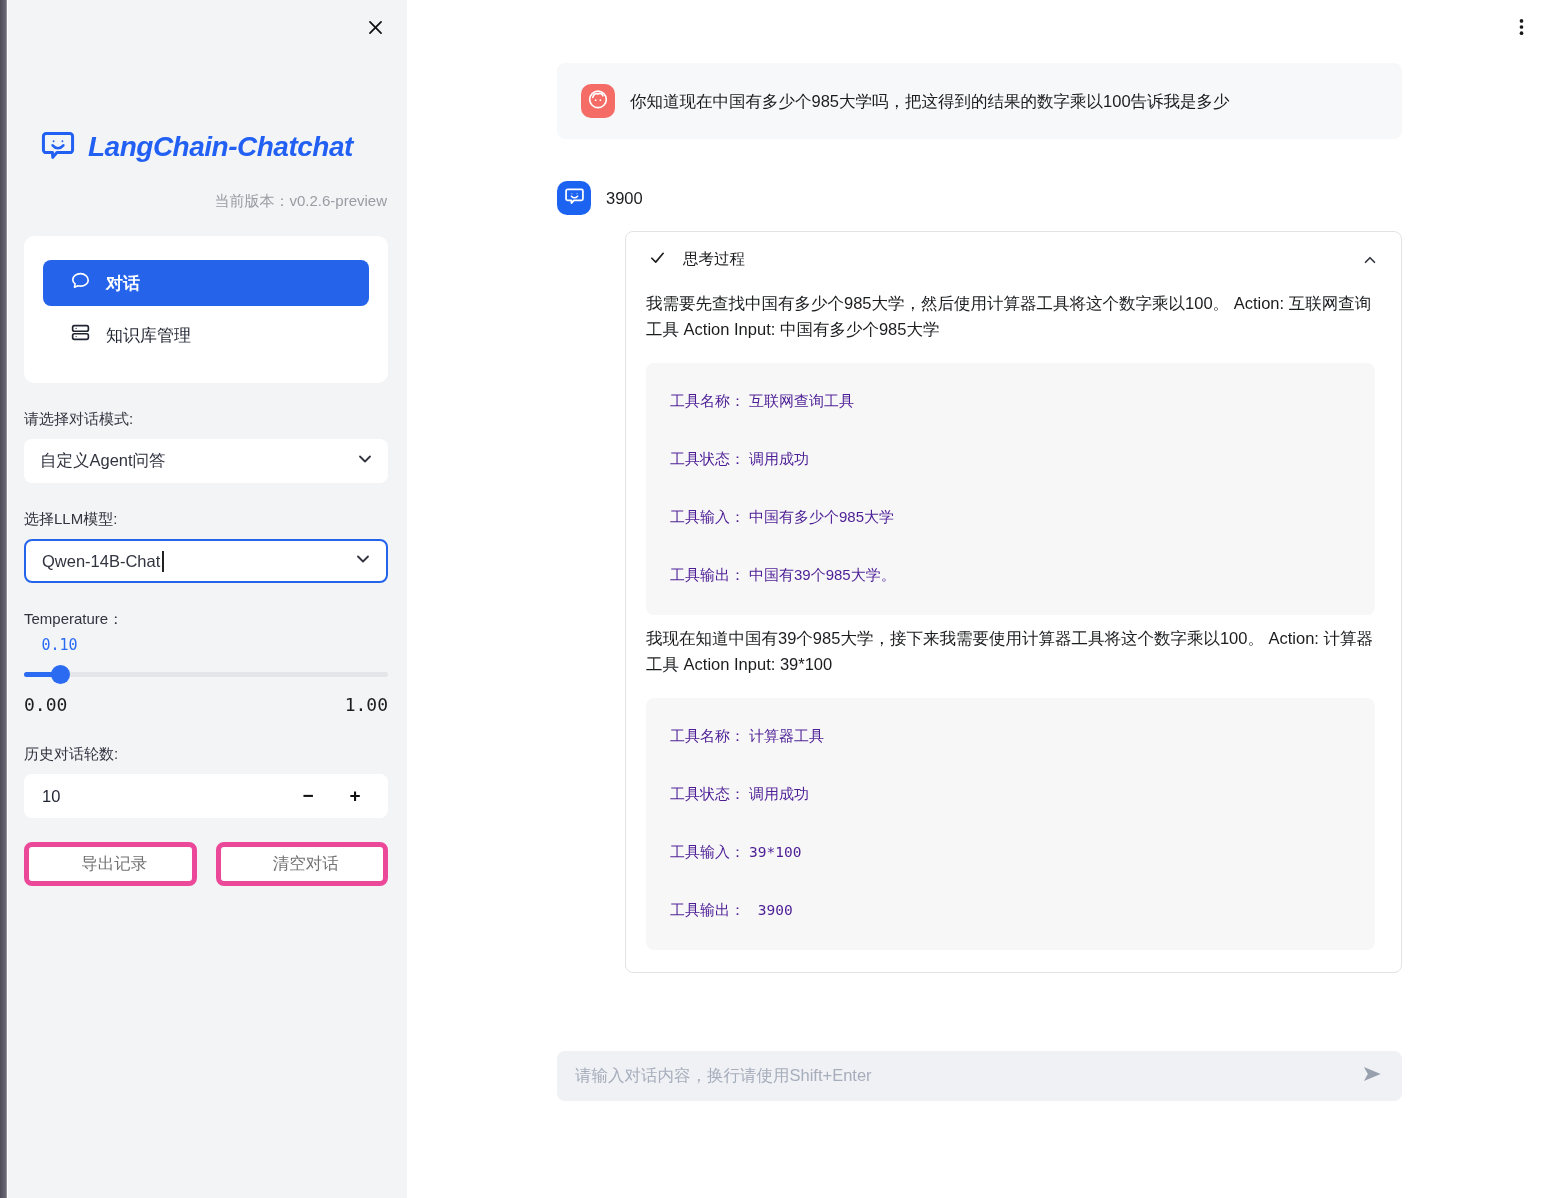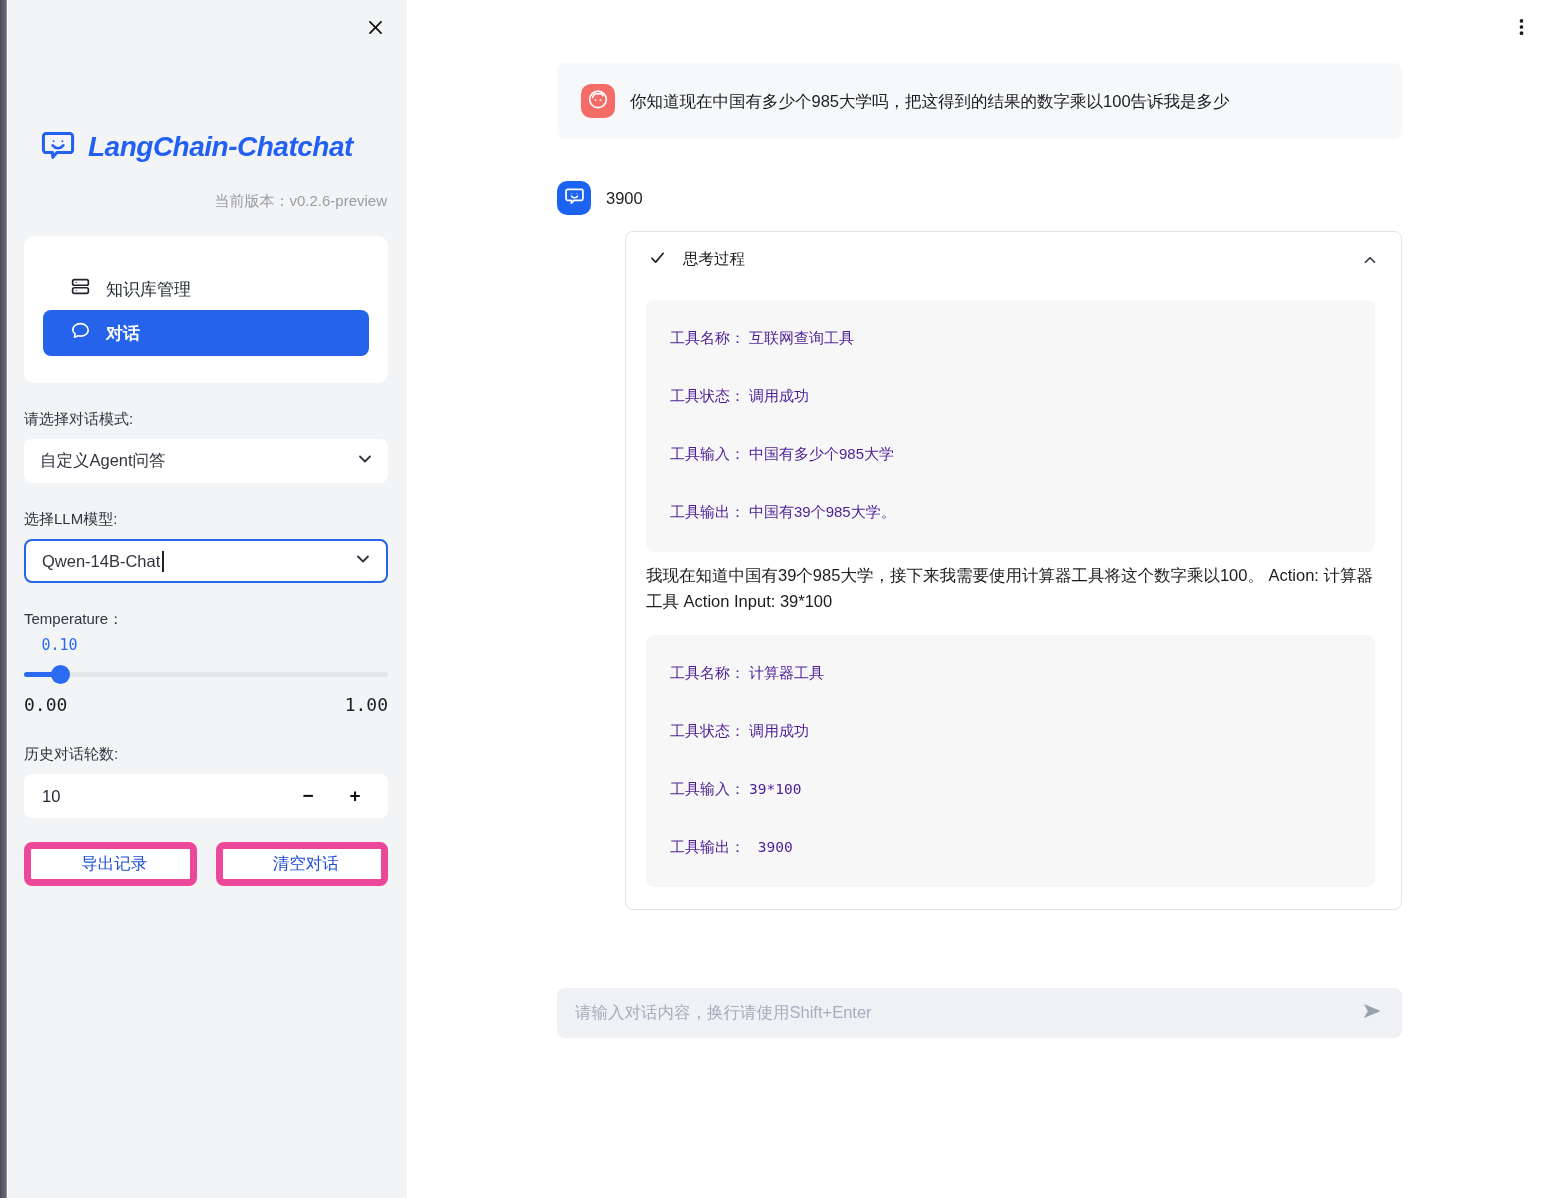--- a/index.html
+++ b/index.html
@@ -50,23 +50,23 @@
     font-size:18px; color:#1c1d1f; }
 
   .number-input { margin-top:10px; height:44px; background:#ffffff; border-radius:8px;
     display:flex; align-items:center; padding:0 22px 0 18px; font-size:16.5px; }
   .number-input .val { flex:1; }
   .stepper-btn { width:22px; text-align:center; font-size:19px; font-weight:700;
     color:#111; cursor:pointer; }
   .stepper-btn.minus { margin-right:25px; }
 
   .btn-row { margin-top:24px; display:flex; gap:19px; }
-  .side-btn { flex:1; height:44px; background:#ffffff; border:7px solid #ec4899;
+  .side-btn { flex:1; height:44px; background:#ffffff; border:5px solid #ec4899;
     border-radius:8px; display:flex; align-items:center; justify-content:center;
-    font-size:16.5px; color:#1d4ed8; cursor:pointer;padding-left:8px; }
+    font-size:16.5px; color:#737373; cursor:pointer;padding-left:8px; }
 
   
   .kebab { position:absolute; top:15px; right:9px; width:26px; height:28px;
     display:flex; align-items:center; justify-content:center; cursor:pointer; }
   .main { position:absolute; left:557px; top:0; width:845px; }
 
   .user-msg { margin-top:63px; background:#f7f8fa; border-radius:8px;
     padding:21px 24px; display:flex; align-items:center; gap:15px; }
   .avatar { width:34px; height:34px; min-width:34px; border-radius:10px;
     display:flex; align-items:center; justify-content:center; }
@@ -127,38 +127,38 @@
         </svg>
       </span>
       <span class="logo-text">LangChain-Chatchat</span>
     </div>
 
     <div class="version">
       <span>当前版本：</span><span>v0.2.6-preview</span>
     </div>
 
     <div class="nav-card">
+      <div class="nav-item selected">
+        <span>
+          <svg width="21" height="21" viewBox="0 0 24 24" fill="none" stroke="#ffffff" stroke-width="1.9" stroke-linecap="round" stroke-linejoin="round">
+            <path d="M12 4.2c-4.9 0-8.8 3-8.8 6.8 0 1.9 1 3.6 2.6 4.8L5.2 19.6l3.9-1.6c.9.2 1.9.4 2.9.4 4.9 0 8.8-3 8.8-6.8s-3.9-7.4-8.8-7.4z"></path>
+          </svg>
+        </span>
+        <span>对话</span>
+      </div>
       <div class="nav-item plain">
         <span>
           <svg width="21" height="21" viewBox="0 0 24 24" fill="none" stroke="#1f2430" stroke-width="1.9" stroke-linecap="round" stroke-linejoin="round">
             <rect x="3" y="4.2" width="18" height="6.4" rx="2"></rect>
             <rect x="3" y="13.4" width="18" height="6.4" rx="2"></rect>
             <circle cx="7" cy="7.4" r="0.7" fill="#1f2430" stroke="none"></circle>
             <circle cx="7" cy="16.6" r="0.7" fill="#1f2430" stroke="none"></circle>
           </svg>
         </span>
         <span>知识库管理</span>
-      </div>
-      <div class="nav-item selected">
-        <span>
-          <svg width="21" height="21" viewBox="0 0 24 24" fill="none" stroke="#ffffff" stroke-width="1.9" stroke-linecap="round" stroke-linejoin="round">
-            <path d="M12 4.2c-4.9 0-8.8 3-8.8 6.8 0 1.9 1 3.6 2.6 4.8L5.2 19.6l3.9-1.6c.9.2 1.9.4 2.9.4 4.9 0 8.8-3 8.8-6.8s-3.9-7.4-8.8-7.4z"></path>
-          </svg>
-        </span>
-        <span>对话</span>
       </div>
     </div>
 
     <div class="field-label">请选择对话模式:</div>
     <div class="select">
       <span>自定义Agent问答</span>
       <span>
         <svg width="20" height="20" viewBox="0 0 24 24" fill="none" stroke="#31333f" stroke-width="2.2" stroke-linecap="round" stroke-linejoin="round">
             <polyline points="6 9 12 15 18 9"></polyline>
           </svg>
@@ -256,20 +256,21 @@
           </svg>
       </span>
       <span class="exp-title">思考过程</span>
       <span class="exp-chevron">
         <svg width="18" height="18" viewBox="0 0 24 24" fill="none" stroke="#31333f" stroke-width="2.2" stroke-linecap="round" stroke-linejoin="round">
             <polyline points="6 15 12 9 18 15"></polyline>
           </svg>
       </span>
     </div>
     <div class="exp-body">
+      <p>我需要先查找中国有多少个985大学，然后使用计算器工具将这个数字乘以100。 Action: 互联网查询工具 Action Input: 中国有多少个985大学</p>
 
       <div class="tool-box">
         <div class="tool-row"><span>工具名称：</span><span class="val">互联网查询工具</span></div>
         <div class="tool-row"><span>工具状态：</span><span class="val">调用成功</span></div>
         <div class="tool-row"><span>工具输入：</span><span class="val">中国有多少个985大学</span></div>
         <div class="tool-row"><span>工具输出：</span><span class="val">中国有39个985大学。</span></div>
       </div>
 
       <p>我现在知道中国有39个985大学，接下来我需要使用计算器工具将这个数字乘以100。 Action: 计算器工具 Action Input: 39*100</p>
 

